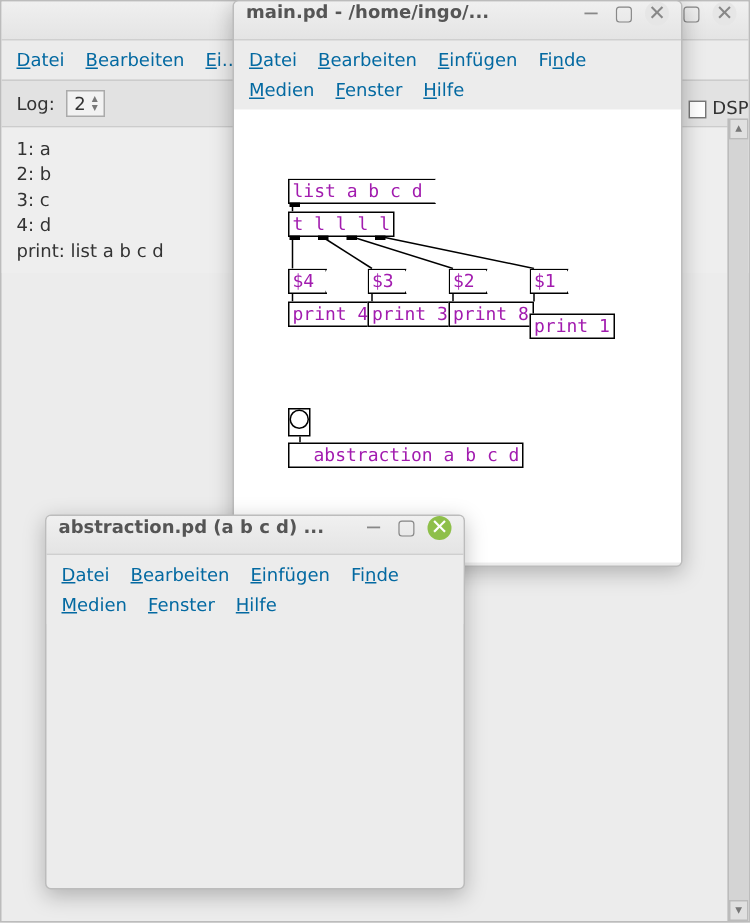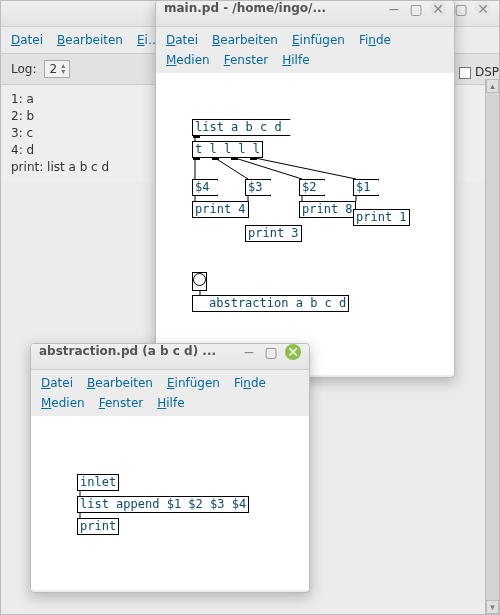--- a/index.html
+++ b/index.html
@@ -114,21 +114,21 @@
     font-size:9px;
     display:flex;align-items:center;justify-content:center;
     color:#777;
     cursor:pointer;
   }
   .canvas {
     position:relative;
     background:#fff;
     font-family: "DejaVu Sans Mono","Courier New",monospace;
     font-size:12px;
-    color:#0c4a6e;
+    color:#a21caf;
   }
   .pdobj {
     position:absolute;
     border:1px solid #000;
     background:#fff;
     padding:0 2px;
     white-space:nowrap;
     line-height:15px;
   }
   .pdmsg {
@@ -233,21 +233,21 @@
     <span class="iolet" style="left:56px;top:84px;"></span>
     <span class="iolet" style="left:75px;top:84px;"></span>
     <span class="iolet" style="left:94px;top:84px;"></span>
 
     <div class="pdmsg" style="left:36px;top:106px;">$4</div>
     <div class="pdmsg" style="left:89px;top:106px;">$3</div>
     <div class="pdmsg" style="left:143px;top:106px;">$2</div>
     <div class="pdmsg" style="left:197px;top:106px;">$1</div>
 
     <div class="pdobj" style="left:36px;top:128px;">print 4</div>
-    <div class="pdobj" style="left:89px;top:128px;margin-top:24px;">print 3</div>
+    <div class="pdobj" style="left:89px;top:128px;">print 3</div>
     <div class="pdobj" style="left:143px;top:128px;">print 8</div>
     <div class="pdobj" style="left:197px;top:136px;">print 1</div>
 
     <div class="pdobj" style="left:36px;top:199px;padding:0;">
       <span class="bangcircle"></span>
     </div>
     <div class="pdobj" style="left:36px;top:222px;padding-left:16px;">abstraction a b c d</div>
   </div>
 </div>
 
@@ -263,22 +263,13 @@
     <span class="menuitem"><span class="ul">B</span>earbeiten</span>
     <span class="menuitem"><span class="ul">E</span>infügen</span>
     <span class="menuitem">Fi<span class="ul">n</span>de</span>
   </div>
   <div class="menubar" style="padding-top:0;">
     <span class="menuitem"><span class="ul">M</span>edien</span>
     <span class="menuitem"><span class="ul">F</span>enster</span>
     <span class="menuitem"><span class="ul">H</span>ilfe</span>
   </div>
 
-  <div class="canvas" style="width:100%;height:174px;">
-    <svg style="position:absolute;left:0;top:0;width:100%;height:100%;pointer-events:none;">
-      <line x1="49" y1="75" x2="49" y2="80" stroke="#000"></line>
-      <line x1="49" y1="97" x2="49" y2="102" stroke="#000"></line>
-    </svg>
-    <div class="pdobj" style="left:46px;top:58px;">inlet</div>
-    <div class="pdobj" style="left:46px;top:80px;">list append $1 $2 $3 $4</div>
-    <div class="pdobj" style="left:46px;top:102px;">print</div>
-  </div>
 </div>
 
 </body></html>

